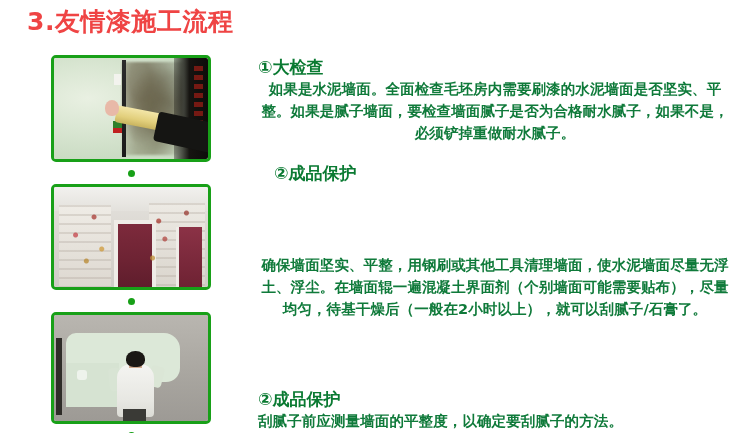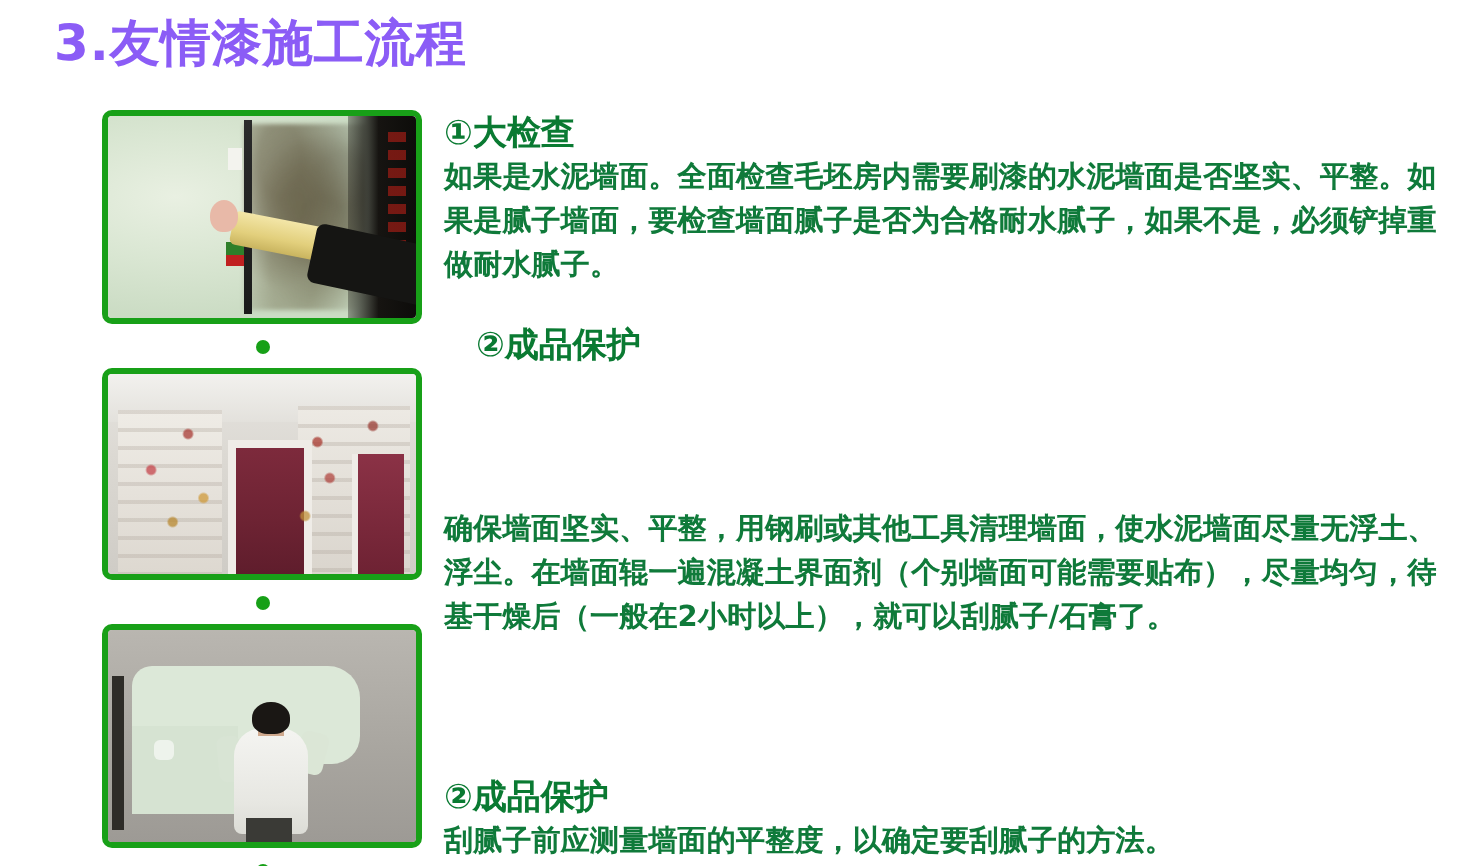--- a/index.html
+++ b/index.html
@@ -21,21 +21,21 @@
     background: #ffffff;
   }
 
   
   .page-title {
     position: absolute;
     left: 27px;
     top: 6px;
     font-size: 25px;
     font-weight: bold;
-    color: #8b5cf6;
+    color: #ef4444;
     letter-spacing: 0.5px;
     line-height: 32px;
     white-space: nowrap;
   }
 
   
   .photo-column {
     position: absolute;
     left: 51px;
     top: 55px;
@@ -333,35 +333,37 @@
 
   
   .content-column {
     position: absolute;
     left: 222px;
     top: 56px;
     width: 510px;
   }
   .step {
     margin-bottom: 0;
+    margin-left: 36px;
   }
   .step-heading {
     font-size: 17px;
     font-weight: bold;
     color: #0a7a32;
     line-height: 22px;
     margin: 0;
   }
   .step-body {
     font-size: 14.5px;
     font-weight: bold;
     color: #0f7a3a;
     line-height: 22px;
     margin: 0;
     letter-spacing: 0.1px;
+    text-align: center;
   }
   .step-1 { position: absolute; top: 0px;   left: 0; }
   .step-2 { position: absolute; top: 106px; left: 16px; }
   .step-3 { position: absolute; top: 198px; left: 0; }
   .step-4 { position: absolute; top: 332px; left: 0; }
 </style>
 </head>
 <body>
 
 <div id="page">

